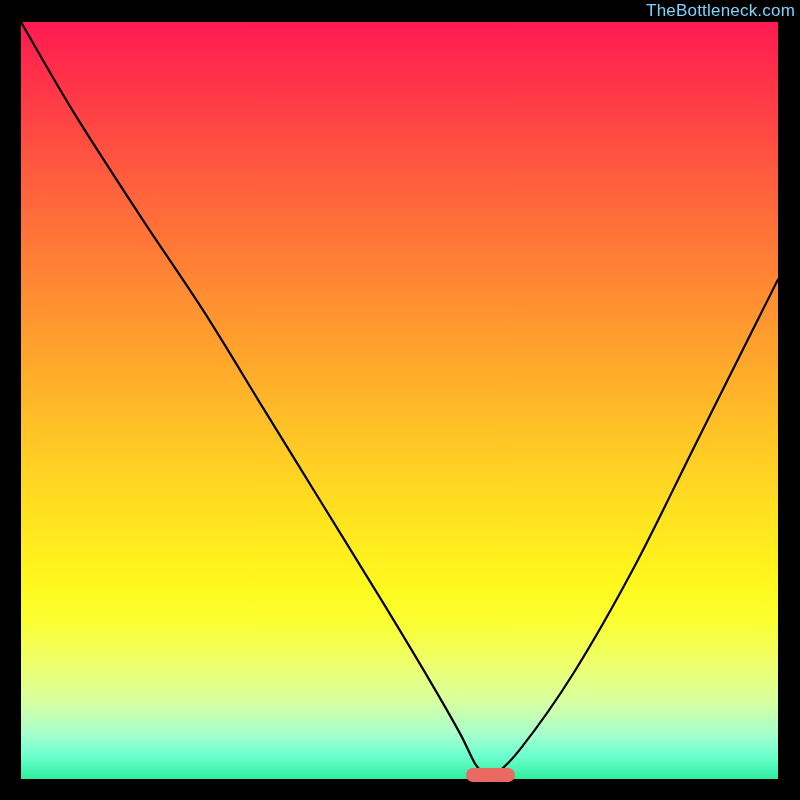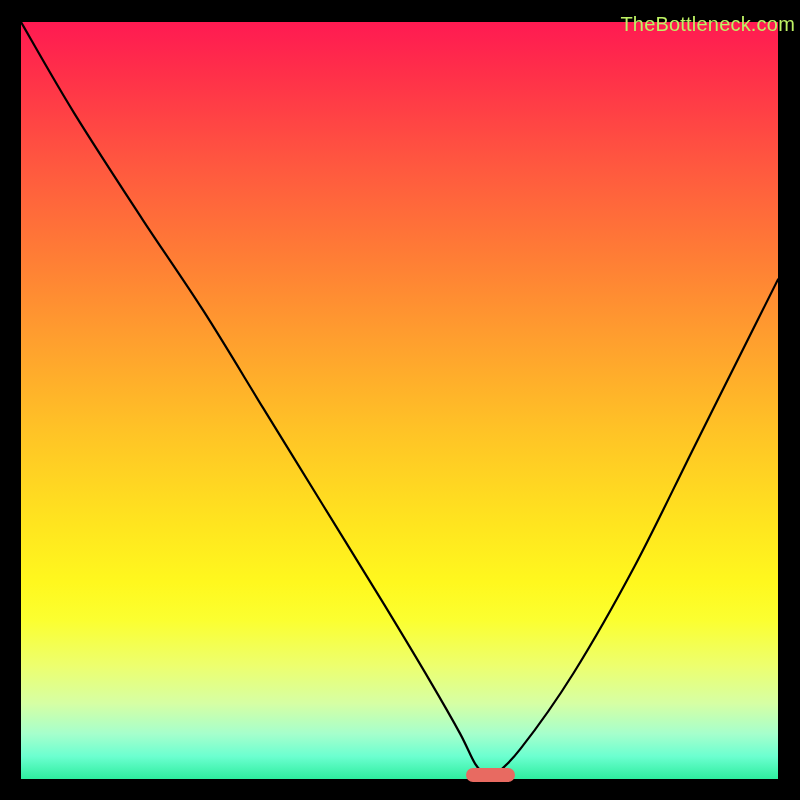--- a/index.html
+++ b/index.html
@@ -50,24 +50,24 @@
     height: 757px;
   }
   .marker {
     position: absolute;
     background: #e86a61;
     border-radius: 7px;
     height: 14px;
   }
   .watermark {
     position: absolute;
-    top: 13px;
+    top: 1px;
     right: 5px;
-    color: #bef264;
-    font-size: 20px;
+    color: #7dd3fc;
+    font-size: 17px;
     font-weight: 500;
     letter-spacing: 0.2px;
   }
 </style>
 </head>
 <body>
 
 <div class="frame">
   <div class="gradient"></div>
 

